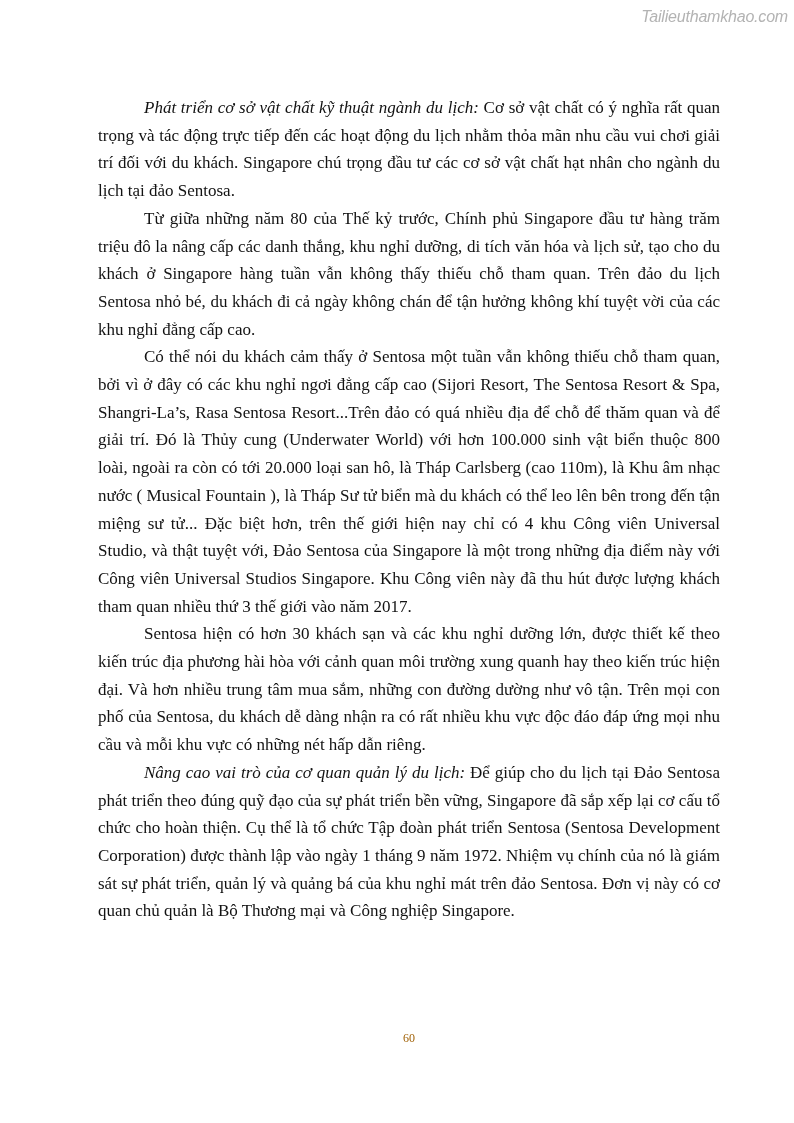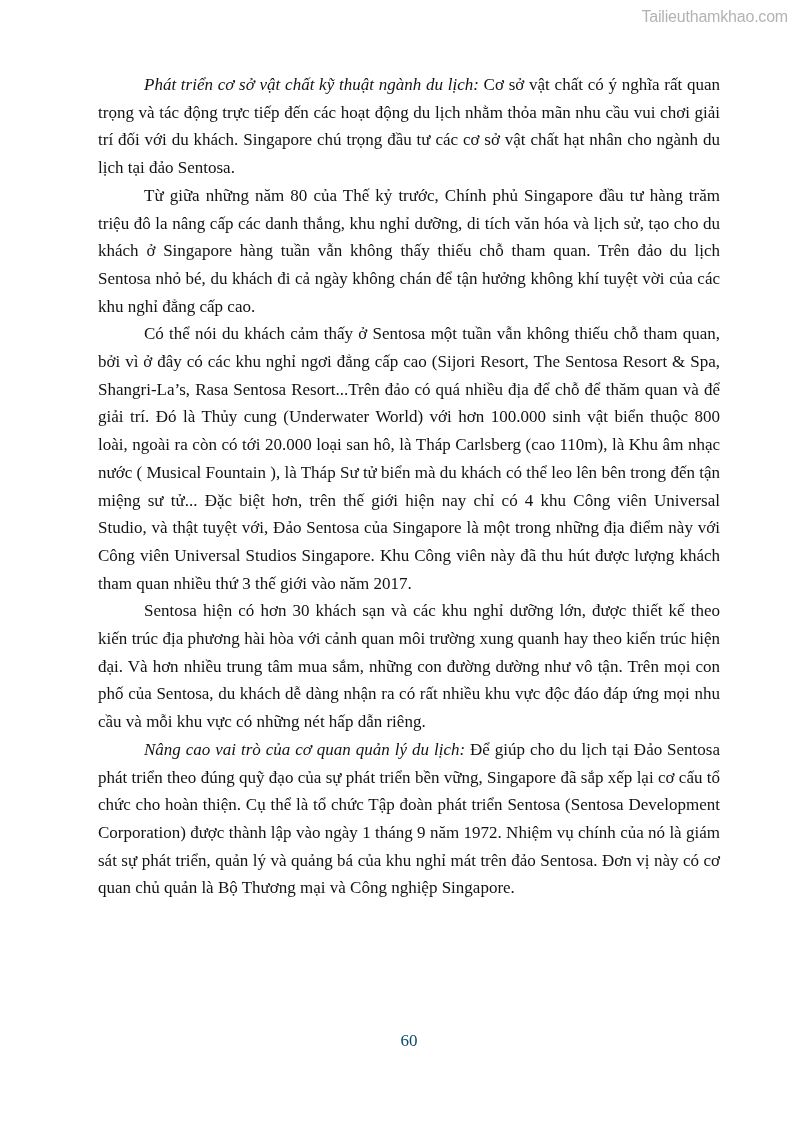--- a/index.html
+++ b/index.html
@@ -19,24 +19,25 @@
   .watermark {
     position: absolute;
     top: 8px;
     right: 6px;
     font-family: "Liberation Sans", sans-serif;
     font-size: 16px;
     letter-spacing: -0.2px;
     color: #b3b3b3;
     text-shadow: 1px 1px 0 #ffffff;
     user-select: none;
+    font-style: italic;
   }
   .page-body {
     position: absolute;
-    top: 71px;
+    top: 94px;
     left: 98px;
     width: 622px;
     font-size: 17px;
     line-height: 27.7px;
     color: #121212;
     text-align: justify;
   }
   .page-body p {
     margin: 0;
     padding: 0;
@@ -44,22 +45,22 @@
   }
   .page-body .lead {
     font-style: italic;
   }
   .page-number {
     position: absolute;
     top: 1031px;
     left: 98px;
     width: 622px;
     text-align: center;
-    font-size: 17px;
-    color: #0c4a6e;
+    font-size: 12px;
+    color: #a16207;
   }
 </style>
 </head>
 <body>
 
 <div class="page">
 
   <div class="watermark">Tailieuthamkhao.com</div>
 
   <div class="page-body">

